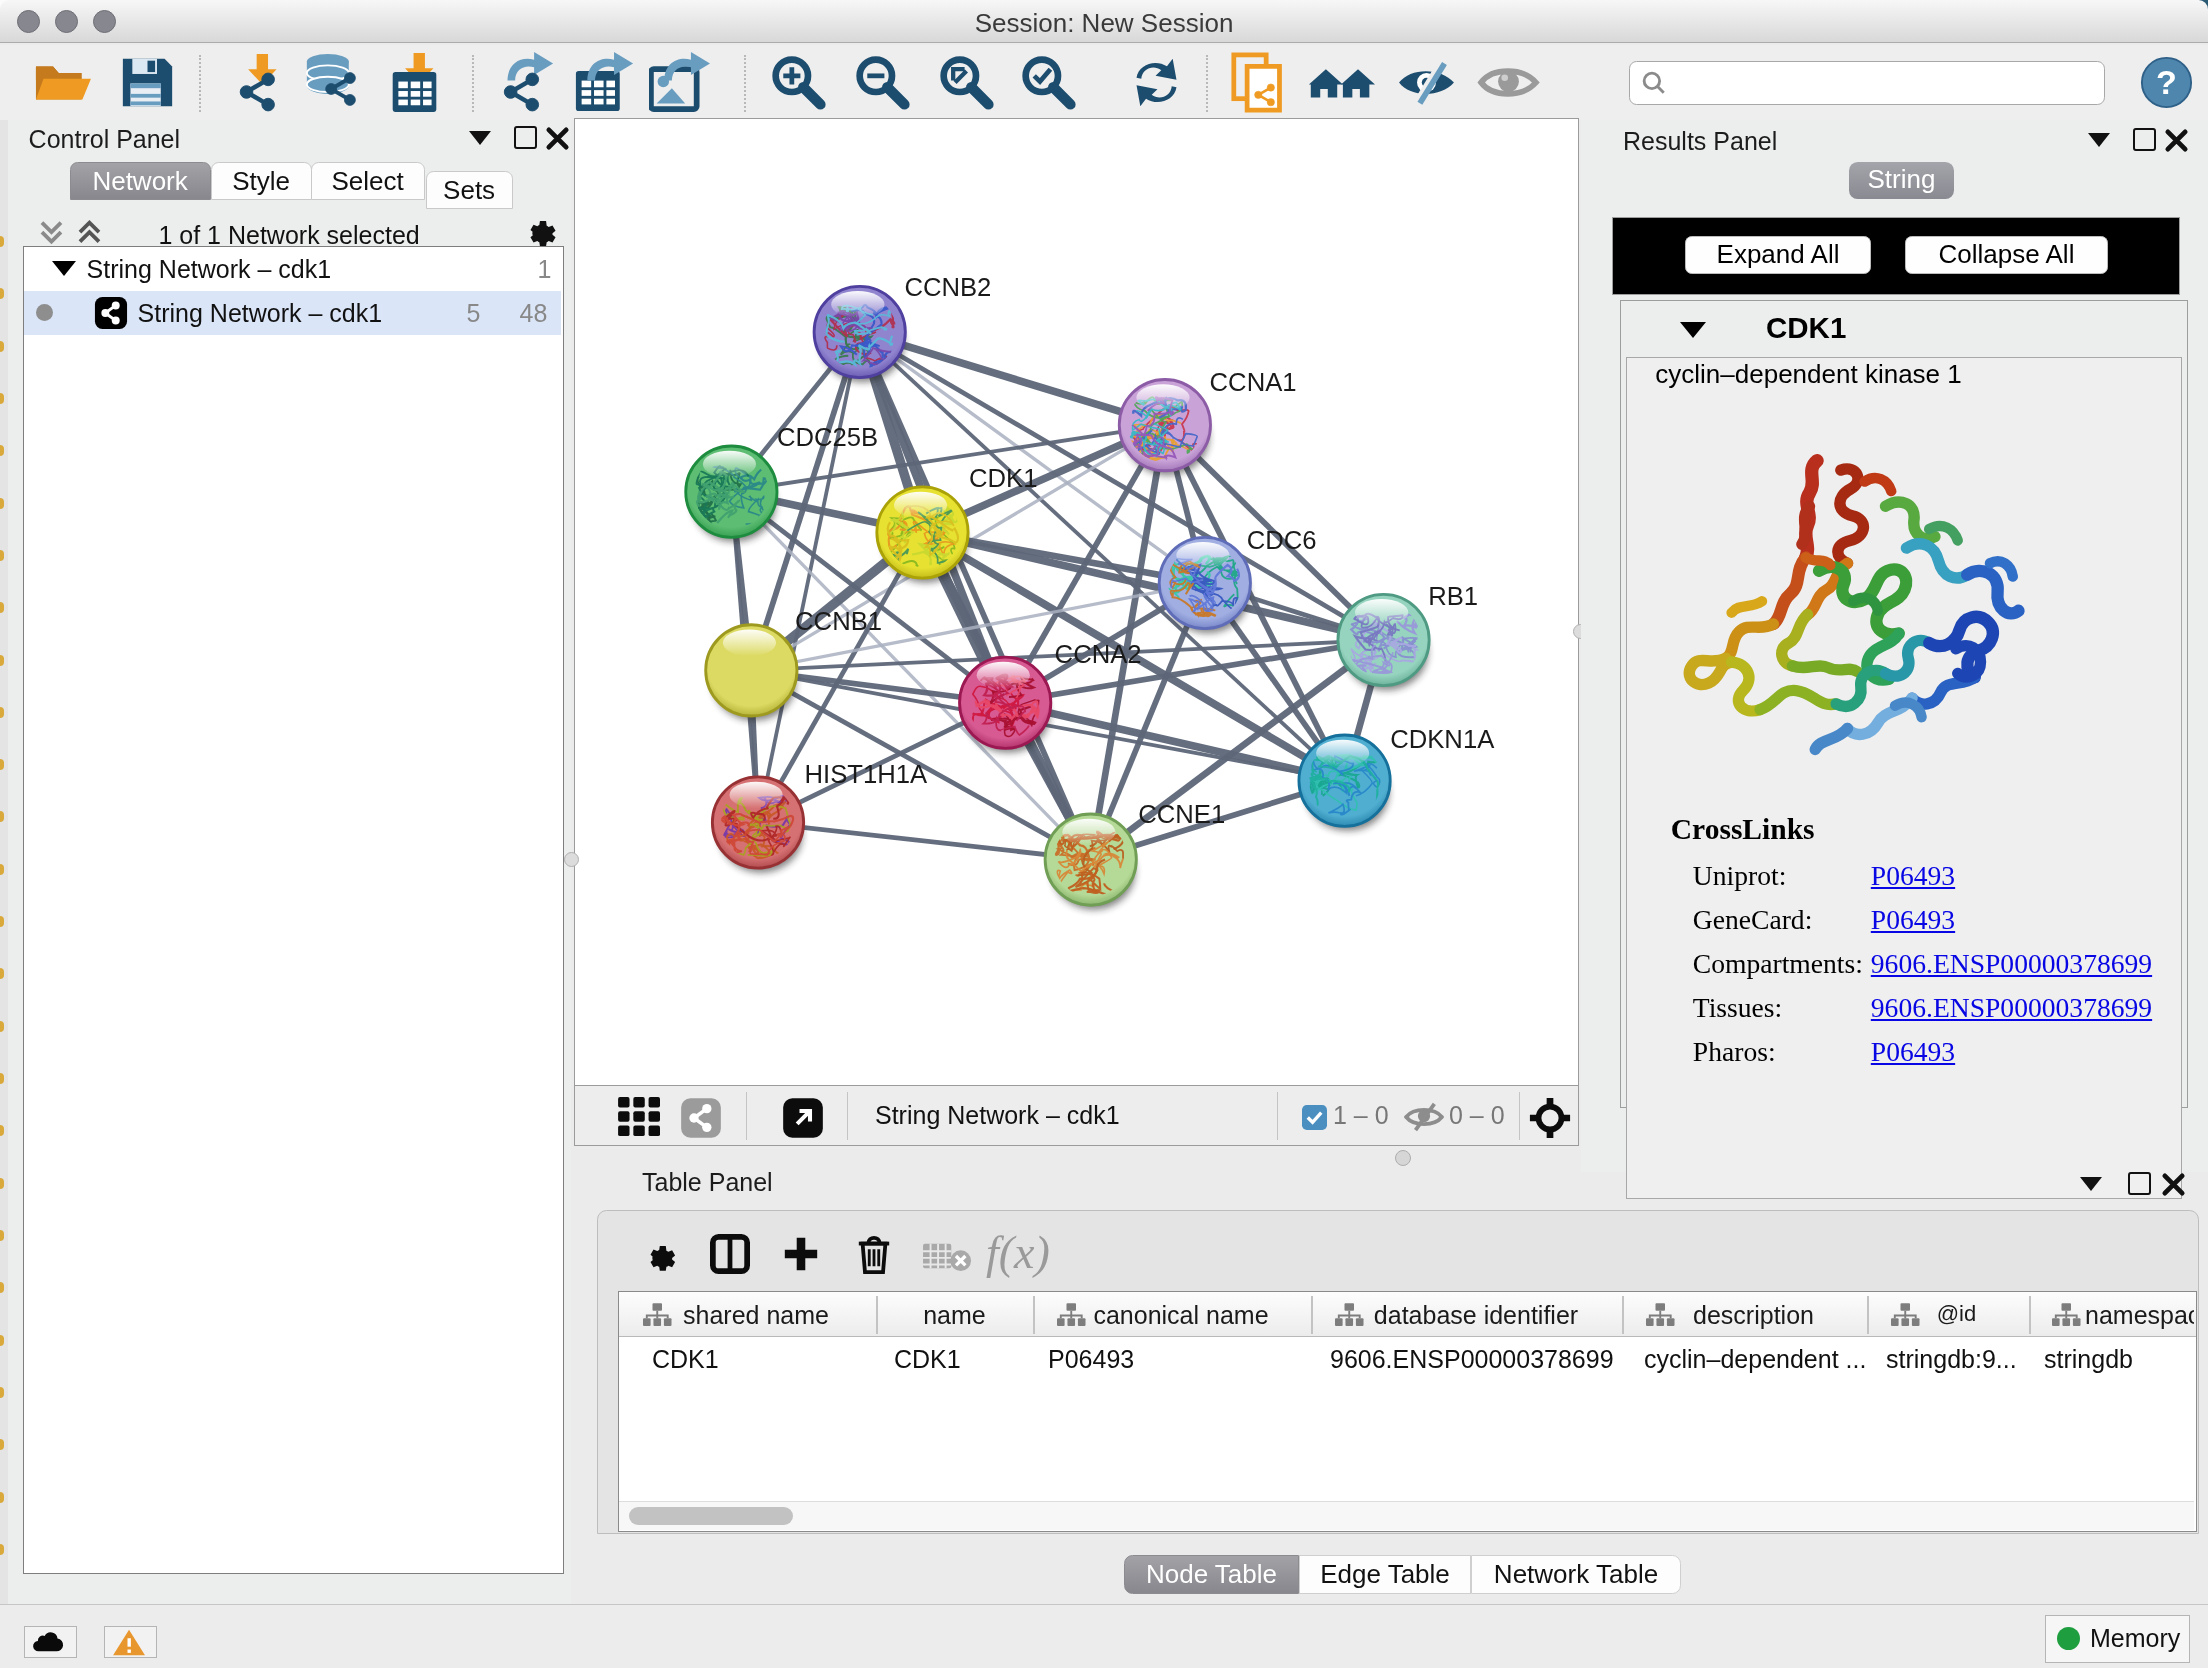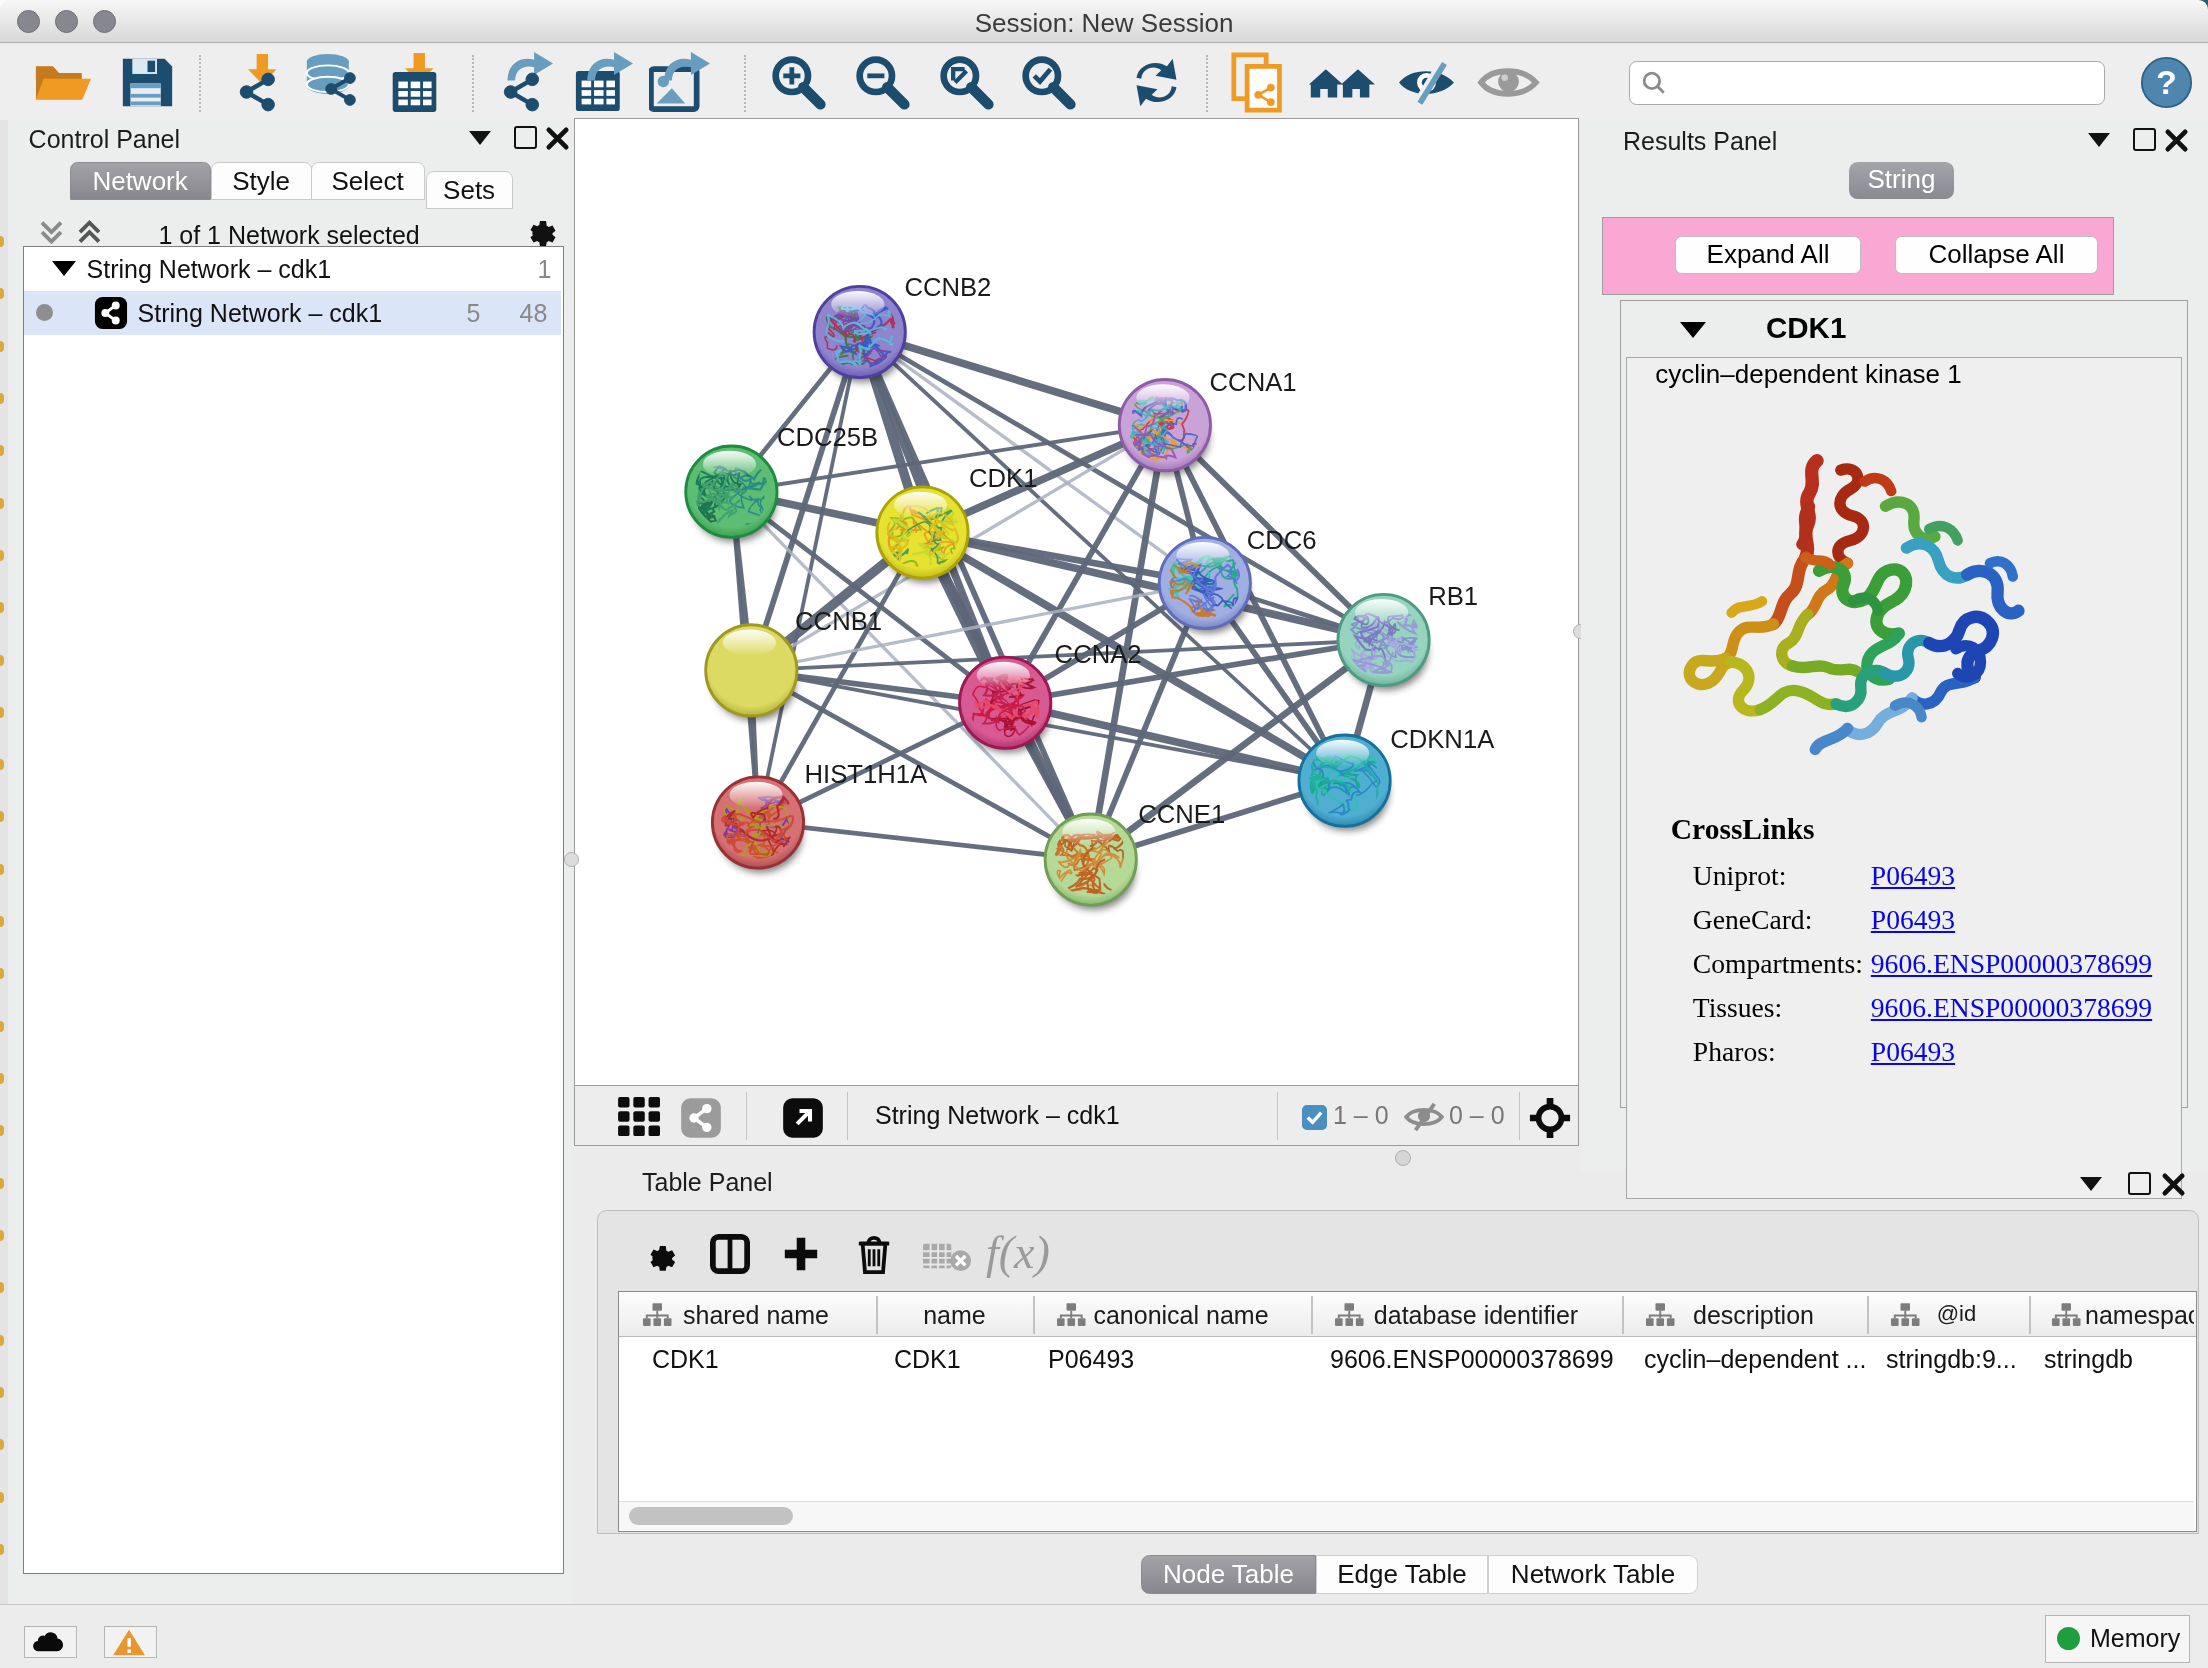--- a/index.html
+++ b/index.html
@@ -37,21 +37,21 @@
   
   #rpanel { left:1581px; top:120px; width:628px; height:1052px; background:#eceded; }
 
   
   #tpanel-box { left:597px; top:1210px; width:1602px; height:324px; background:#e4e4e4;
      border:1.9px solid #bdbdbd; border-radius:9.5px 9.5px 0 0; }
   #ttable { left:618px; top:1291px; width:1579px; height:241px; overflow:hidden; background:#fff; border:1.9px solid #8a8a8a; }
 
   
   .btab { position:absolute; top:1555px; height:39px; background:#fdfdfd; border:1.9px solid #cfcfcf;
-     text-align:center; font-size:26px; color:#111; line-height:36px;margin-left:17px; }
+     text-align:center; font-size:26px; color:#111; line-height:36px; }
 
   
   #statusbar { left:0; top:1604px; width:2208px; height:65px; background:#ececec; border-top:1.9px solid #c6c6c6; }
   .sbtn { position:absolute; top:21px; width:53px; height:32px; background:#f2f2f2; border:1.9px solid #b5b5b5; }
 </style>
 </head>
 <body>
 
   <div class="abs" style="left:0;top:0;width:15px;height:15px;background:#fbfbfb;"></div>
   <div class="abs" style="left:2191px;top:0;width:17px;height:17px;background:#2a5a74;"></div>
@@ -687,21 +687,21 @@
   <div id="rpanel" class="abs">
     <div class="ptitle abs" style="left:42px; top:6.7px;">Results Panel</div>
     <div class="abs" style="left:507px; top:13.3px; width:0px;height:0px;border-left:11.4px solid transparent;border-right:11.4px solid transparent;border-top:14.3px solid #111;"></div>
     <div class="abs" style="left:552px; top:7.6px; width:23px; height:23px; border:2.9px solid #111; border-radius:2.9px;"></div>
     <svg class="abs" style="left:583px; top:7.6px" width="25" height="25" viewBox="0 0 26 26">
       <path d="M4 4 L22 22 M22 4 L4 22" stroke="#111" stroke-width="5" stroke-linecap="round"></path>
     </svg>
 
     <div class="abs" style="left:268px; top:42px; width:105px; height:37px; background:linear-gradient(#a4a4ab,#898991); border-radius:8.6px; text-align:center; color:#fff; font-size:26px; line-height:35px;">String</div>
 
-    <div class="abs" style="left:21px; top:97px; width:512px; height:78px; border:1.9px solid #9d9d9d; background:#f9a8d4;">
+    <div class="abs" style="left:31px; top:97px; width:568px; height:78px; border:1.9px solid #9d9d9d; background:#000000;">
       <div class="abs" style="left:72px; top:18px; width:186px; height:38px; background:#fefefe; border:1.9px solid #bcbcbc; border-radius:6.7px; text-align:center; font-size:26px; line-height:35px;">Expand All</div>
       <div class="abs" style="left:292px; top:18px; width:203px; height:38px; background:#fefefe; border:1.9px solid #bcbcbc; border-radius:6.7px; text-align:center; font-size:26px; line-height:35px;">Collapse All</div>
     </div>
 
     <div class="abs" style="left:39px; top:180px; width:568px; height:808px; border:1.9px solid #9d9d9d; background:#eceded;">
       <div class="abs" style="left:59px; top:21px; width:0;height:0;border-left:13.3px solid transparent;border-right:13.3px solid transparent;border-top:16px solid #000;"></div>
       <div class="abs" style="left:145px; top:9.5px; font-size:29.5px; font-weight:bold;">CDK1</div>
       <div class="abs" style="left:4.8px; top:56px; width:556px; height:842px; border:1.9px solid #a8a8a8; background:#efefef;">
         <div class="abs" style="left:28.5px; top:1px; font-size:26px;">cyclin–dependent kinase 1</div>
         <div id="protein" class="abs" style="left:40px; top:91px;"><svg width="361" height="314" viewBox="0 0 380 330">

